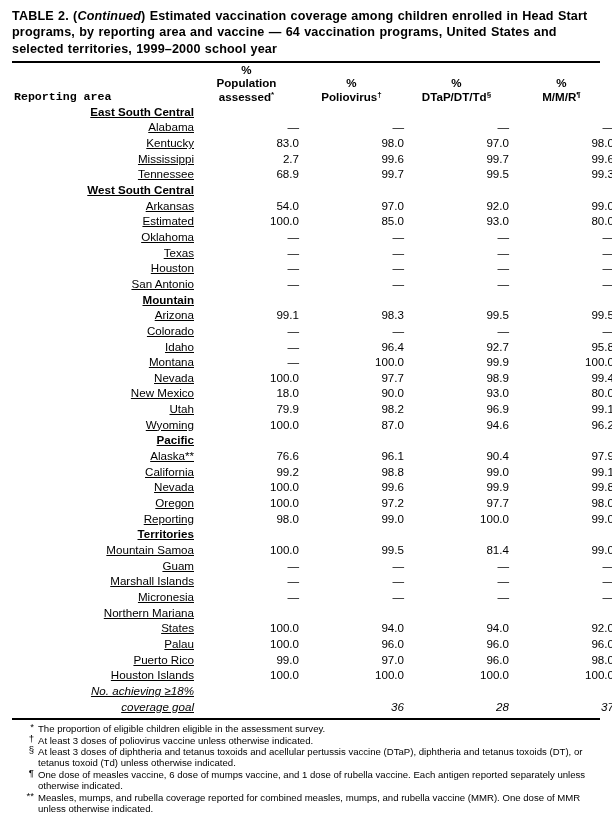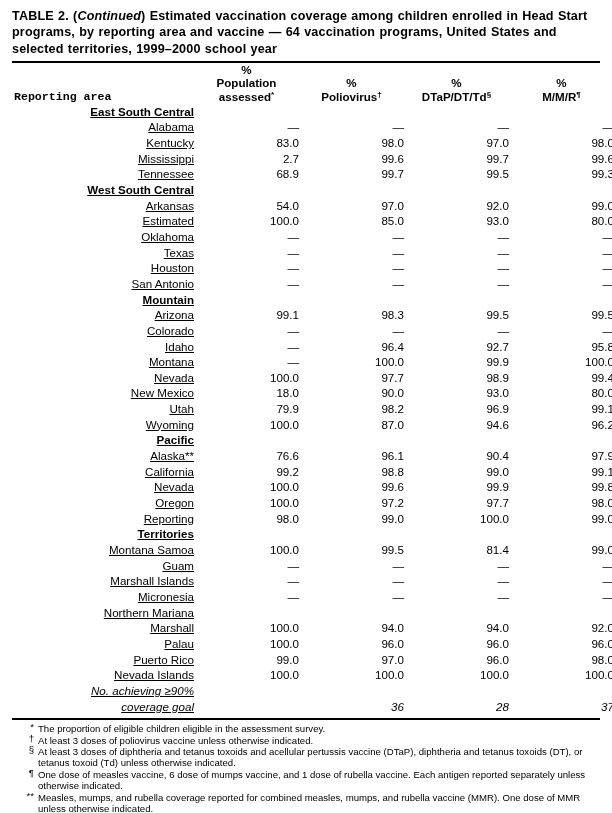--- a/index.html
+++ b/index.html
@@ -344,21 +344,21 @@
           <td class="num">99.0</td>
         </tr>
         <tr class="row">
           <td class="area grp">Territories</td>
           <td class="num"></td>
           <td class="num"></td>
           <td class="num"></td>
           <td class="num"></td>
         </tr>
         <tr class="row">
-          <td class="area lvl1">Montana Samoa</td>
+          <td class="area lvl1">Mountain Samoa</td>
           <td class="num">100.0</td>
           <td class="num">99.5</td>
           <td class="num">81.4</td>
           <td class="num">99.0</td>
         </tr>
         <tr class="row">
           <td class="area lvl1">Guam</td>
           <td class="dash">—</td>
           <td class="dash">—</td>
           <td class="dash">—</td>
@@ -379,49 +379,49 @@
           <td class="dash">—</td>
         </tr>
         <tr class="row">
           <td class="area lvl1">Northern Mariana</td>
           <td class="num"></td>
           <td class="num"></td>
           <td class="num"></td>
           <td class="num"></td>
         </tr>
         <tr class="row">
-          <td class="area lvl2">Marshall</td>
+          <td class="area lvl2">States</td>
           <td class="num">100.0</td>
           <td class="num">94.0</td>
           <td class="num">94.0</td>
           <td class="num">92.0</td>
         </tr>
         <tr class="row">
           <td class="area lvl1">Palau</td>
           <td class="num">100.0</td>
           <td class="num">96.0</td>
           <td class="num">96.0</td>
           <td class="num">96.0</td>
         </tr>
         <tr class="row">
           <td class="area lvl1">Puerto Rico</td>
           <td class="num">99.0</td>
           <td class="num">97.0</td>
           <td class="num">96.0</td>
           <td class="num">98.0</td>
         </tr>
         <tr class="row">
-          <td class="area lvl1">Nevada Islands</td>
+          <td class="area lvl1">Houston Islands</td>
           <td class="num">100.0</td>
           <td class="num">100.0</td>
           <td class="num">100.0</td>
           <td class="num">100.0</td>
         </tr>
         <tr class="row ital">
-          <td class="area lvl1">No. achieving <span class="ge">≥90%</span></td>
+          <td class="area lvl1">No. achieving <span class="ge">≥18%</span></td>
           <td class="num"></td>
           <td class="num"></td>
           <td class="num"></td>
           <td class="num"></td>
         </tr>
         <tr class="row ital">
           <td class="area lvl2">coverage goal</td>
           <td class="num"></td>
           <td class="num">36</td>
           <td class="num">28</td>

